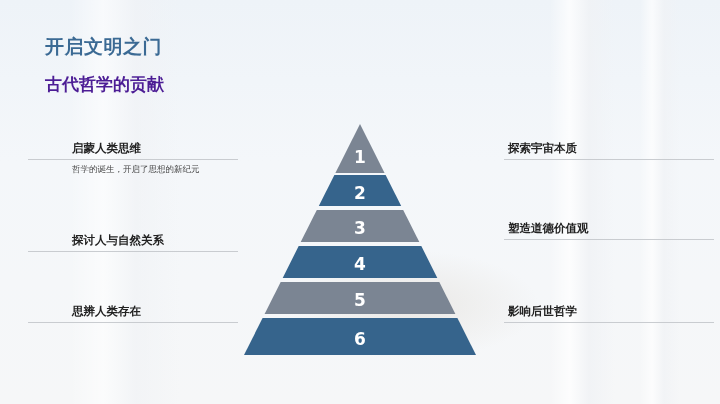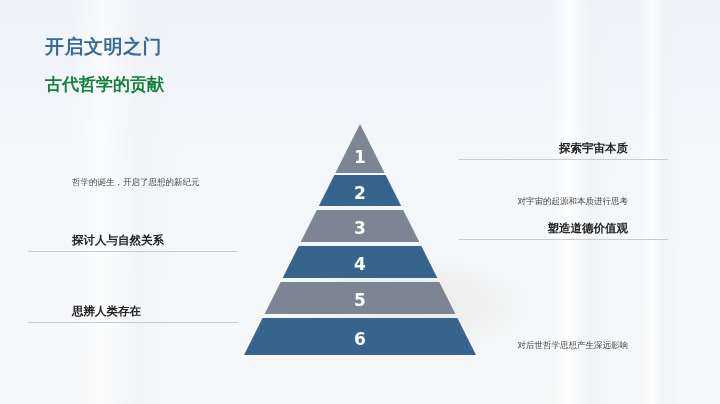--- a/index.html
+++ b/index.html
@@ -6,63 +6,63 @@
   body{width:720px;height:404px;overflow:hidden;position:relative;
     font-family:"DejaVu Sans","Liberation Sans",sans-serif;
     background:linear-gradient(180deg,#eef3f8 0%,#f4f7fa 40%,#f6f7f8 100%);}
   .bg{position:absolute;inset:0;overflow:hidden;}
   .col{position:absolute;top:0;bottom:0;background:linear-gradient(90deg,rgba(255,255,255,0) 0%,rgba(255,255,255,.85) 30%,rgba(240,242,245,.9) 60%,rgba(255,255,255,0) 100%);}
   .col.c1{left:70px;width:110px;opacity:.7;}
   .col.c2{left:550px;width:65px;opacity:.9;}
   .col.c3{left:640px;width:40px;opacity:.8;}
   .haze{position:absolute;left:280px;top:250px;width:260px;height:110px;border-radius:50%;background:radial-gradient(ellipse at center,rgba(220,214,206,.45),rgba(240,240,240,0) 70%);}
   .title{position:absolute;left:45px;top:34px;font-size:19px;font-weight:bold;color:#3b6a94;letter-spacing:0.5px;}
-  .subtitle{position:absolute;left:45px;top:73px;font-size:17px;font-weight:bold;color:#15803d;}
+  .subtitle{position:absolute;left:45px;top:73px;font-size:17px;font-weight:bold;color:#4c1d95;}
   .item{position:absolute;width:210px;}
   .item .h{font-size:11.5px;font-weight:bold;color:#222;padding:0 4px 3px 4px;border-bottom:1px solid #c9ccd0;}
-  .item .d{font-size:8.5px;color:#444;padding:4px 4px 0 4px;margin-top:32px;}
+  .item .d{font-size:8.5px;color:#444;padding:4px 4px 0 4px;}
   .item.left{left:28px;}
   .item.left .h,.item.left .d{padding-left:44px;}
-  .item.right{left:458px;text-align:right;}
+  .item.right{left:504px;}
   .item.right .h,.item.right .d{padding-right:40px;}
   .pyr{position:absolute;left:0;top:0;}
   .num{position:absolute;width:60px;left:330px;text-align:center;color:#fff;font-size:17px;font-weight:bold;}
 </style>
 </head>
 <body>
 
 <div class="bg">
   <div class="col c1"></div>
   <div class="col c2"></div>
   <div class="col c3"></div>
   <div class="haze"></div>
 </div>
 
 <div class="title">开启文明之门</div>
 <div class="subtitle">古代哲学的贡献</div>
 
 <div class="item left" style="top:141px">
+  <div class="h">启蒙人类思维</div>
   <div class="d">哲学的诞生，开启了思想的新纪元</div>
 </div>
 <div class="item left" style="top:233px">
   <div class="h">探讨人与自然关系</div>
 </div>
 <div class="item left" style="top:304px">
   <div class="h">思辨人类存在</div>
 </div>
 
 <div class="item right" style="top:141px">
   <div class="h">探索宇宙本质</div>
-  <div class="d">对宇宙的起源和本质进行思考</div>
 </div>
 <div class="item right" style="top:221px">
   <div class="h">塑造道德价值观</div>
 </div>
 <div class="item right" style="top:304px">
-  <div class="d">对后世哲学思想产生深远影响</div>
+  <div class="h">影响后世哲学</div>
 </div>
 
 <svg class="pyr" width="720" height="404">
   <polygon points="360,124 384.6,173 335.4,173" fill="#7b8593"></polygon>
   <polygon points="334.4,175 385.6,175 401.2,206 318.8,206" fill="#36648c"></polygon>
   <polygon points="316.8,210 403.2,210 419.3,242 300.7,242" fill="#7b8593"></polygon>
   <polygon points="298.7,246 421.3,246 437.3,278 282.7,278" fill="#36648c"></polygon>
   <polygon points="280.7,282 439.3,282 455.4,314 264.6,314" fill="#7b8593"></polygon>
   <polygon points="262.6,318 457.4,318 476,355 244,355" fill="#36648c"></polygon>
 </svg>

